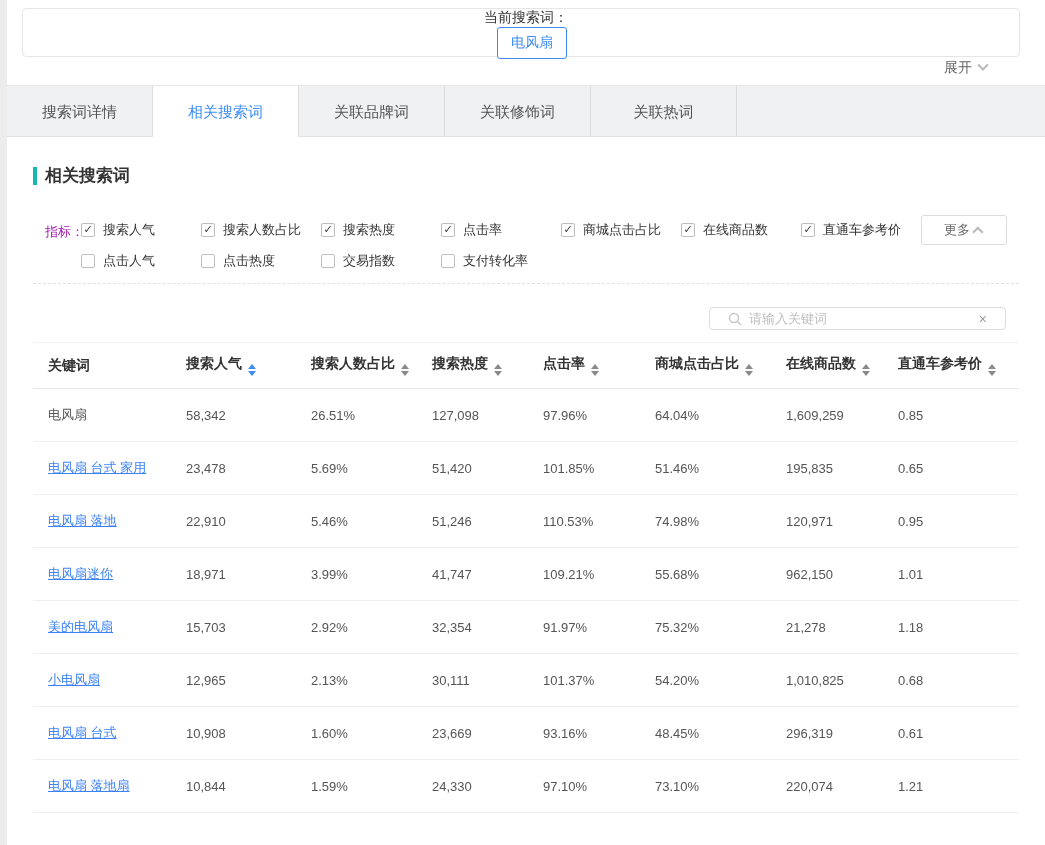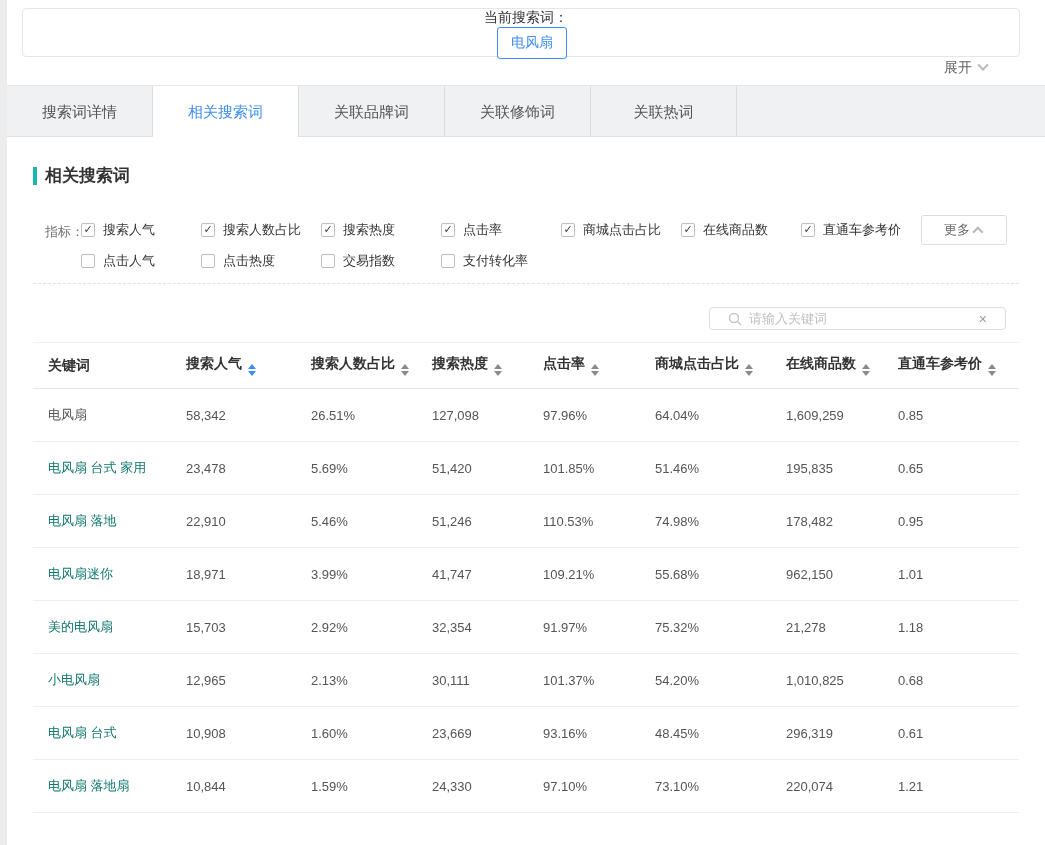--- a/index.html
+++ b/index.html
@@ -46,21 +46,21 @@
 
   
   .content { padding:0 26px; }
 
   .section-title { display:flex; align-items:center; margin-top:27px; }
   .title-bar { width:4px; height:18px; background:#14b8b1; margin-right:8px; }
   .title-text { font-size:17px; font-weight:bold; color:#333; }
 
   
   .filters { margin-top:34px; position:relative; padding-left:12px; }
-  .filters-label { position:absolute; left:12px; top:2px; font-size:13px; color:#737373; }
+  .filters-label { position:absolute; left:12px; top:2px; font-size:13px; color:#a21caf; }
   .filter-rows { margin-left:36px; }
   .filter-row { display:flex; margin-bottom:13px; }
   .filter-item { width:120px; display:flex; align-items:center; cursor:pointer; }
   .checkbox {
     width:14px; height:14px; border:1px solid #bfbfbf; border-radius:2px;
     background:#fff; display:inline-flex; align-items:center; justify-content:center;
     margin-right:8px; flex:none;
   }
   .checkbox .tick { display:none; font-size:11px; font-weight:bold; color:#3a3a3a; line-height:1; transform:translateY(-1px); }
   .checkbox.checked .tick { display:block; }
@@ -94,21 +94,21 @@
   .kw-table th:nth-child(2), .kw-table td:nth-child(2) { width:125px; }
   .kw-table th:nth-child(3), .kw-table td:nth-child(3) { width:121px; }
   .kw-table th:nth-child(4), .kw-table td:nth-child(4) { width:111px; }
   .kw-table th:nth-child(5), .kw-table td:nth-child(5) { width:112px; }
   .kw-table th:nth-child(6), .kw-table td:nth-child(6) { width:131px; }
   .kw-table th:nth-child(7), .kw-table td:nth-child(7) { width:112px; }
   .kw-table thead tr { height:46px; border-top:1px solid #f1f1f1; border-bottom:1px solid #e6e6e6; }
   .kw-table th { font-size:14px; font-weight:bold; color:#333; }
   .kw-table tbody tr { height:53px; border-bottom:1px solid #efefef; }
   .kw-table td { font-size:13px; color:#555; }
-  td.kw-link { color:#0f766e; cursor:pointer; }
+  td.kw-link { color:#3b82f6; cursor:pointer;text-decoration:underline; }
 
   .sort { display:inline-flex; flex-direction:column; margin-left:6px; vertical-align:-1px; gap:2px; cursor:pointer; }
   .sort i { display:block; width:0; height:0; border-left:4px solid transparent; border-right:4px solid transparent; }
   .sort .up { border-bottom:5px solid #8a8a8a; }
   .sort .dn { border-top:5px solid #8a8a8a; }
   .sort.active .up { border-bottom-color:#3d8df5; }
   .sort.active .dn { border-top-color:#3d8df5; }
 </style>
 </head>
 <body>
@@ -279,21 +279,21 @@
           <td>195,835</td>
           <td>0.65</td>
         </tr>
         <tr>
           <td class="kw-link">电风扇 落地</td>
           <td>22,910</td>
           <td>5.46%</td>
           <td>51,246</td>
           <td>110.53%</td>
           <td>74.98%</td>
-          <td>178,482</td>
+          <td>120,971</td>
           <td>0.95</td>
         </tr>
         <tr>
           <td class="kw-link">电风扇迷你</td>
           <td>18,971</td>
           <td>3.99%</td>
           <td>41,747</td>
           <td>109.21%</td>
           <td>55.68%</td>
           <td>962,150</td>

